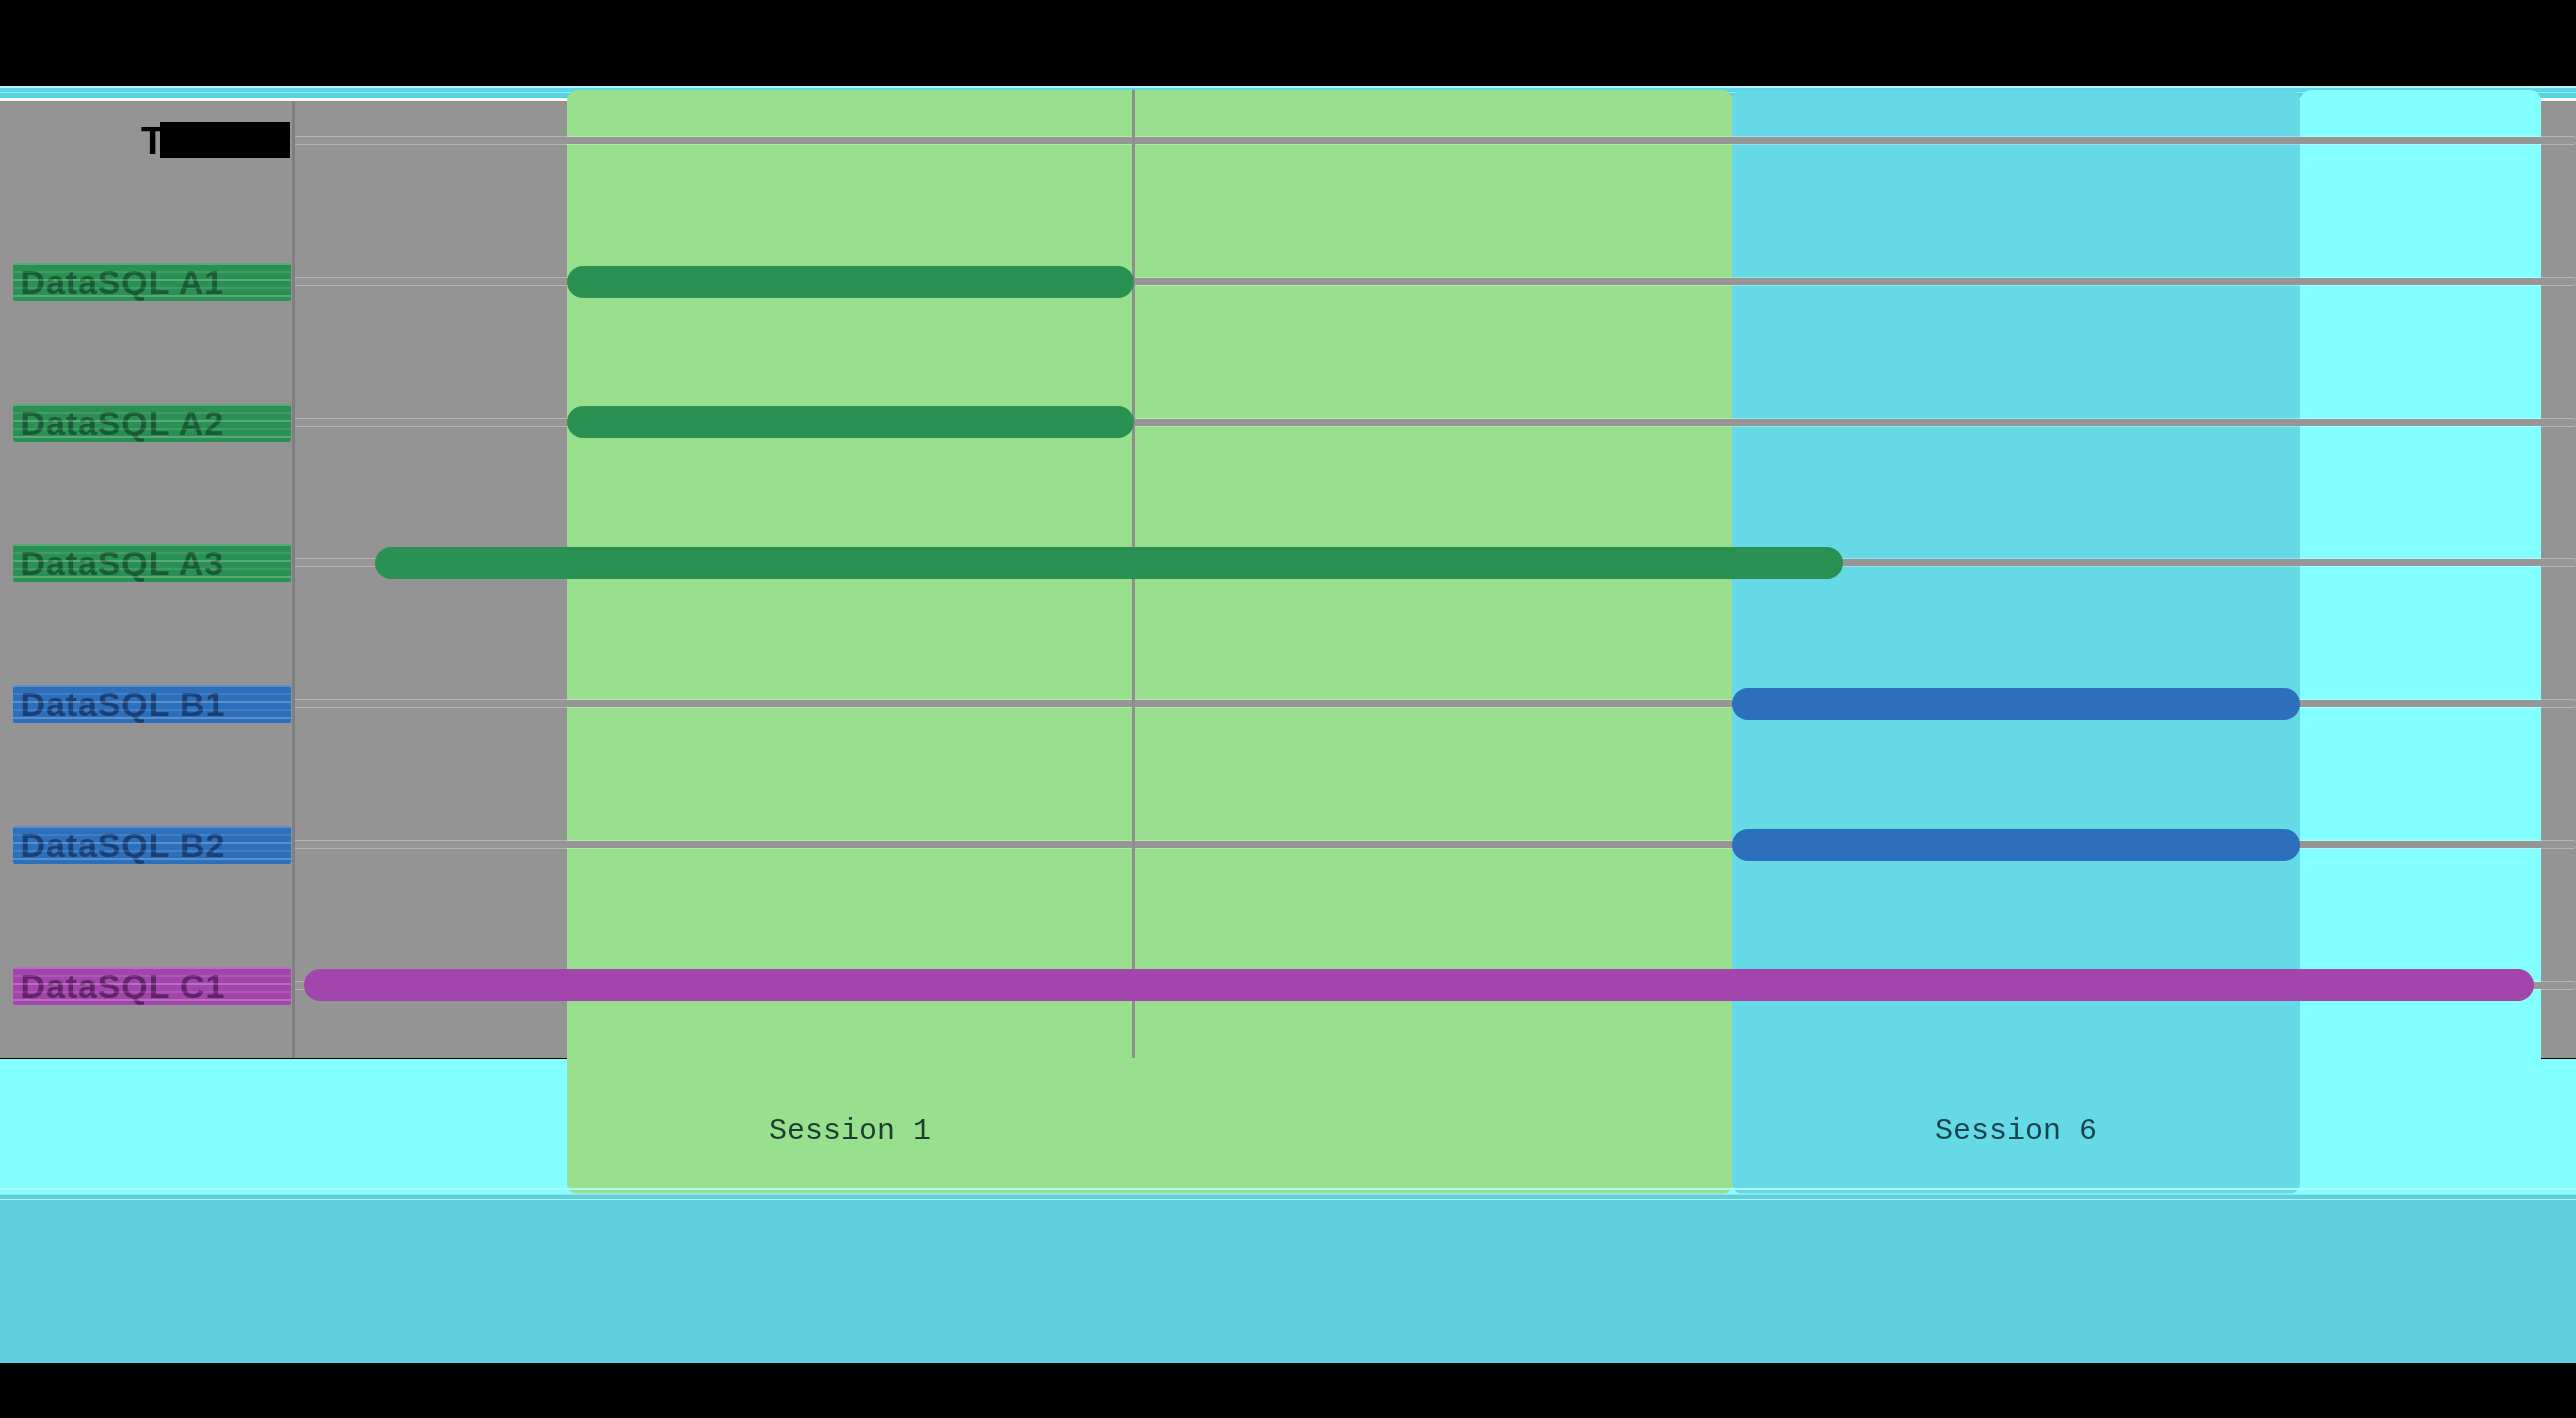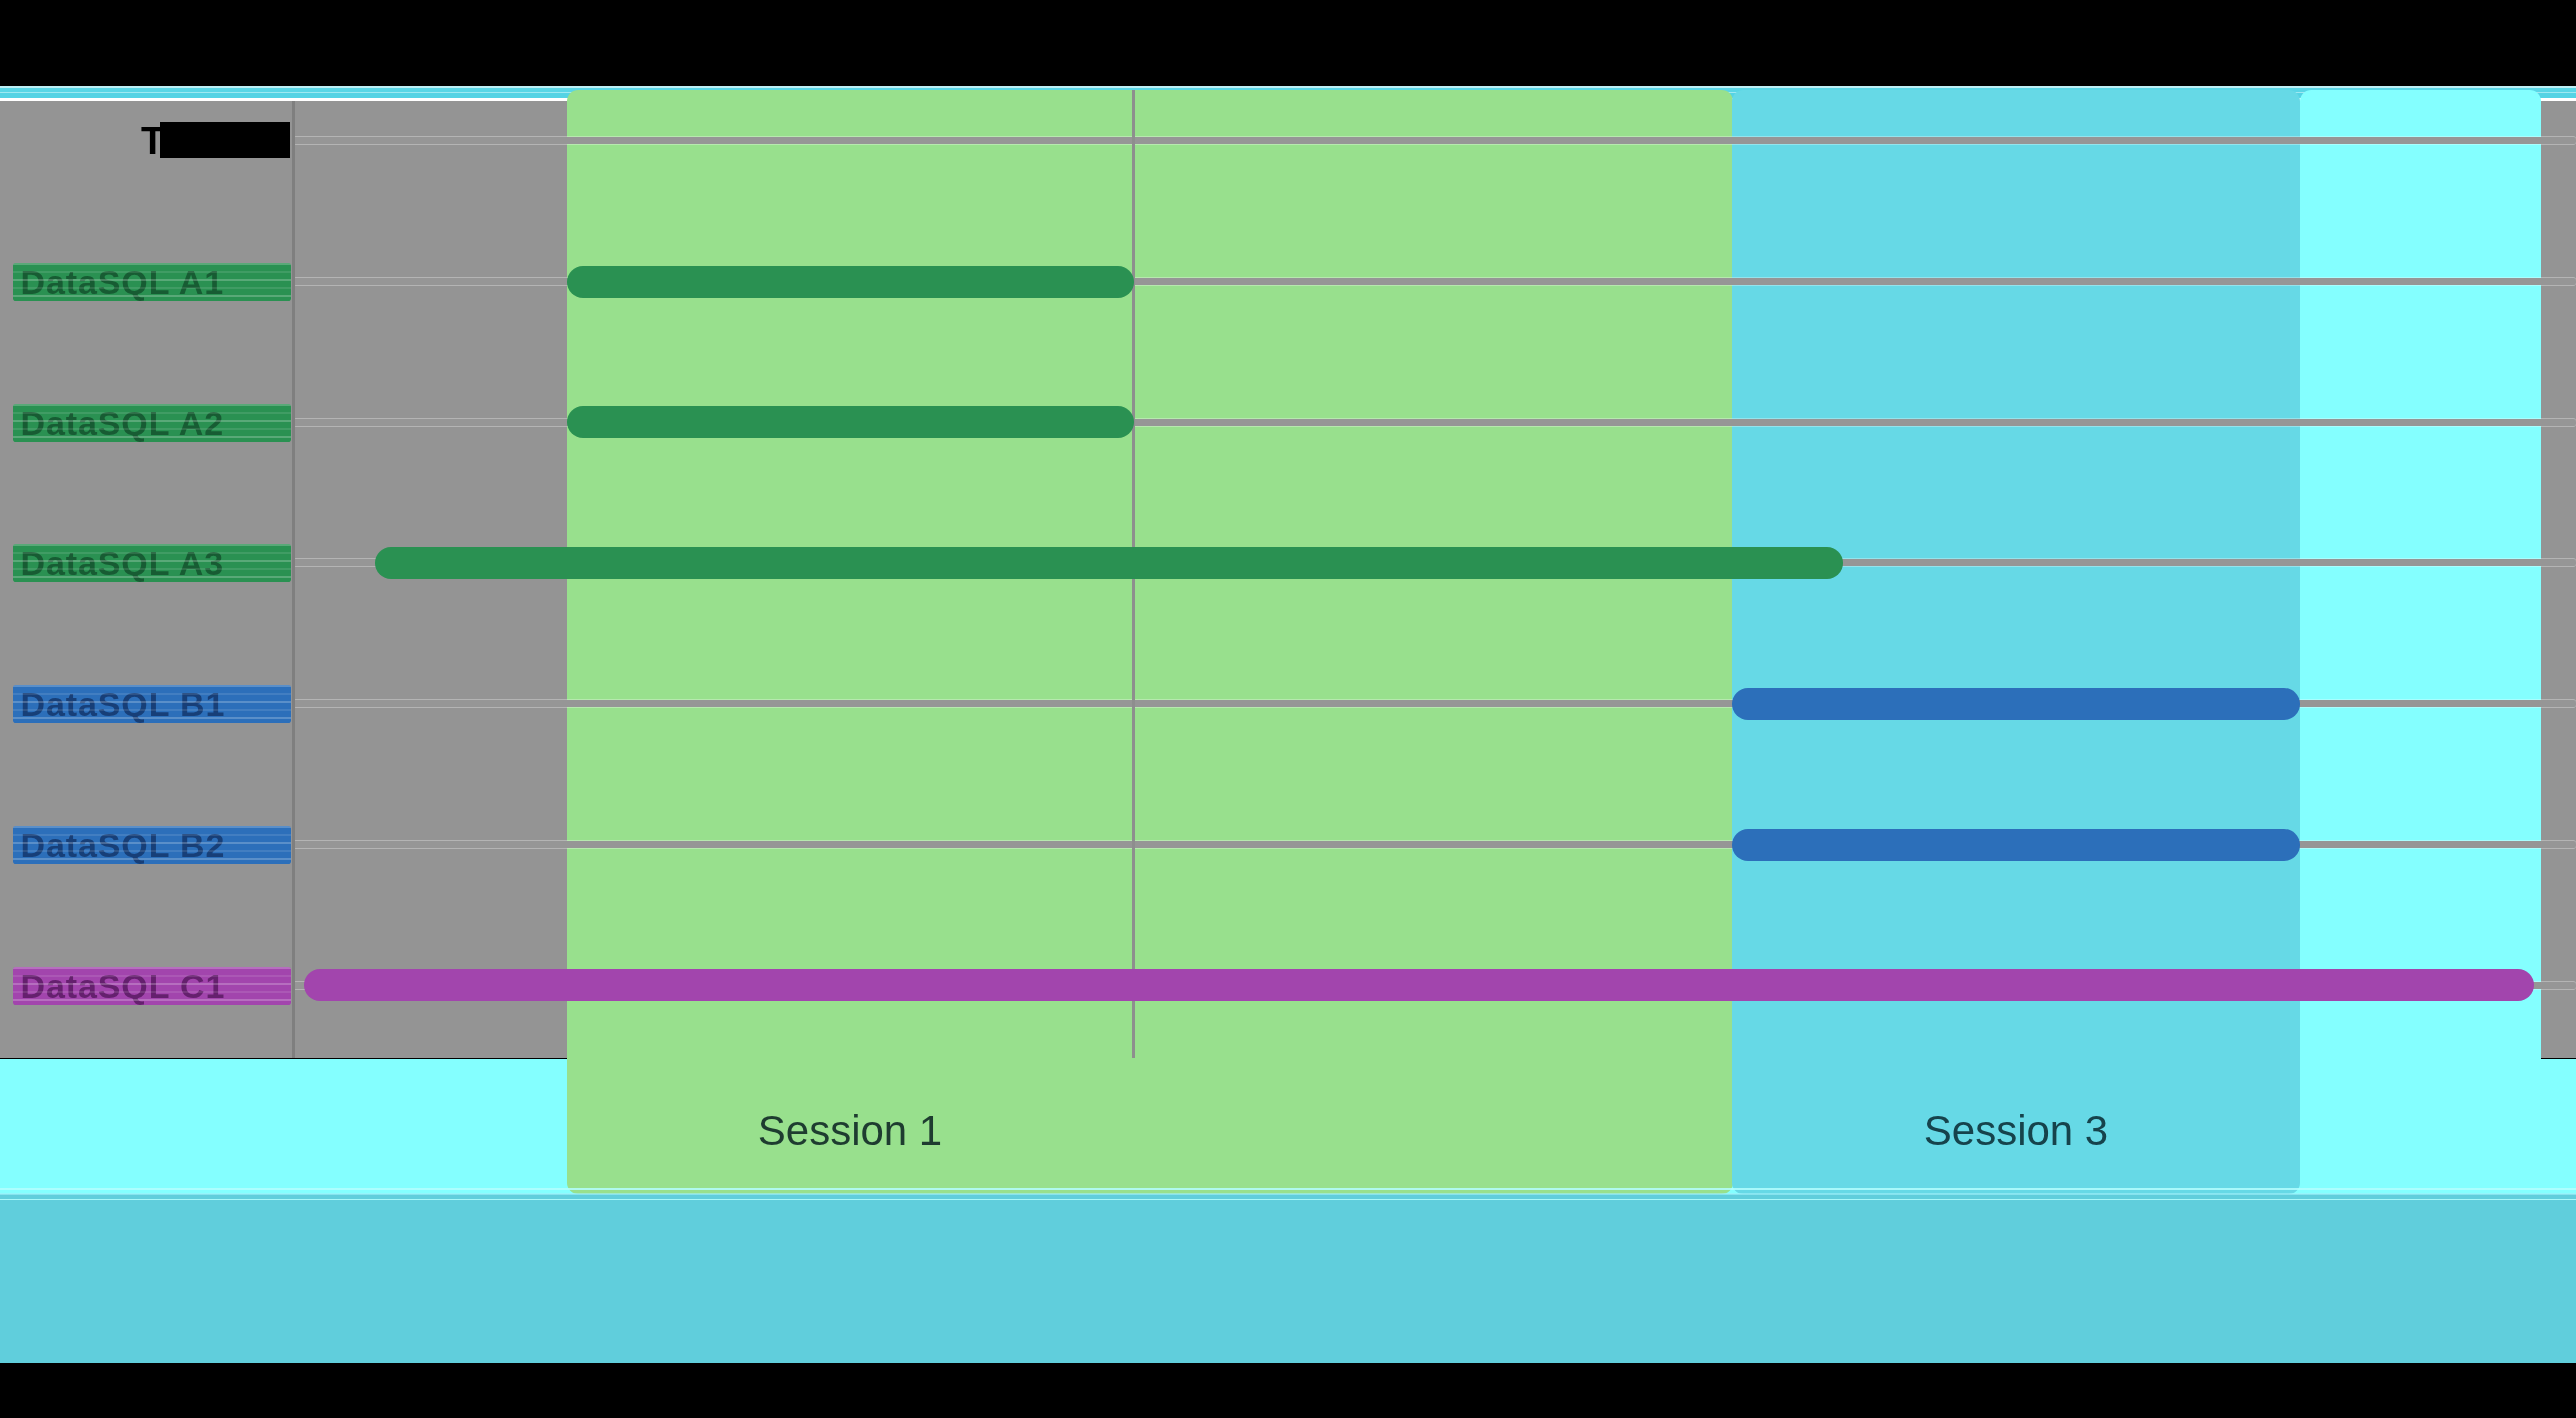--- a/index.html
+++ b/index.html
@@ -20,21 +20,21 @@
   .bar{height:32px;border-radius:16px;}
   .pill{left:13px;width:278px;height:38px;border-radius:2.8px;overflow:hidden;}
   .pill span{position:absolute;left:7.5px;top:50%;transform:translateY(-50%);
     font-size:34px;font-weight:bold;letter-spacing:0.9px;white-space:nowrap;}
   .pill::after{content:"";position:absolute;inset:0;
     background:repeating-linear-gradient(180deg,rgba(255,255,255,.22) 0 1.9px,rgba(0,0,0,0) 1.9px 8.4px,rgba(255,255,255,.10) 8.4px 10.3px,rgba(0,0,0,0) 10.3px 16px);
     mix-blend-mode:screen;}
   .time-wrap{left:141px;top:120px;height:41px;}
   .time-wrap span{font-size:38px;color:#000;font-weight:bold;}
   .time-redaction{left:160px;top:122px;width:130px;height:36px;background:#000;}
-  .session-label{transform:translate(-50%,-50%);font-size:42px;white-space:nowrap;}
+  .session-label{transform:translate(-50%,-50%);font-size:30px;white-space:nowrap;font-family:Liberation Mono, monospace;}
   .bottom-cyan{left:0;top:1194px;width:2576px;height:169px;background:#60cedc;}
   .bottom-cyan::before{content:"";position:absolute;left:0;top:-5.6px;width:2576px;height:11.3px;
     background:repeating-linear-gradient(180deg,rgba(180,255,255,.85) 0 1.9px,rgba(0,0,0,0) 1.9px 4.7px,rgba(160,240,250,.6) 4.7px 6.6px,rgba(0,0,0,0) 6.6px 11.3px);}
   .footer{left:0;top:1363px;width:2576px;height:56px;background:#000;}
 </style>
 </head>
 <body>
 
 <div class="stage">
   <div class="abs top-letterbox"></div>
@@ -89,21 +89,21 @@
       </div>
     </div>
 
   <div class="abs time-wrap">
     <span>Time</span>
   </div>
   <div class="abs time-redaction"></div>
 
   <div id="session-labels-layer">
       <div class="abs session-label" style="left: 850px; top: 1131px; color: rgb(30, 60, 48);">Session 1</div>
-      <div class="abs session-label" style="left: 2016px; top: 1131px; color: rgb(22, 67, 76);">Session 3</div>
+      <div class="abs session-label" style="left: 2016px; top: 1131px; color: rgb(22, 67, 76);">Session 6</div>
     </div>
 
   <div class="abs bottom-cyan"></div>
 
   <div class="abs footer">
     <div id="legend-layer"></div>
   </div>
 </div>
 
 

